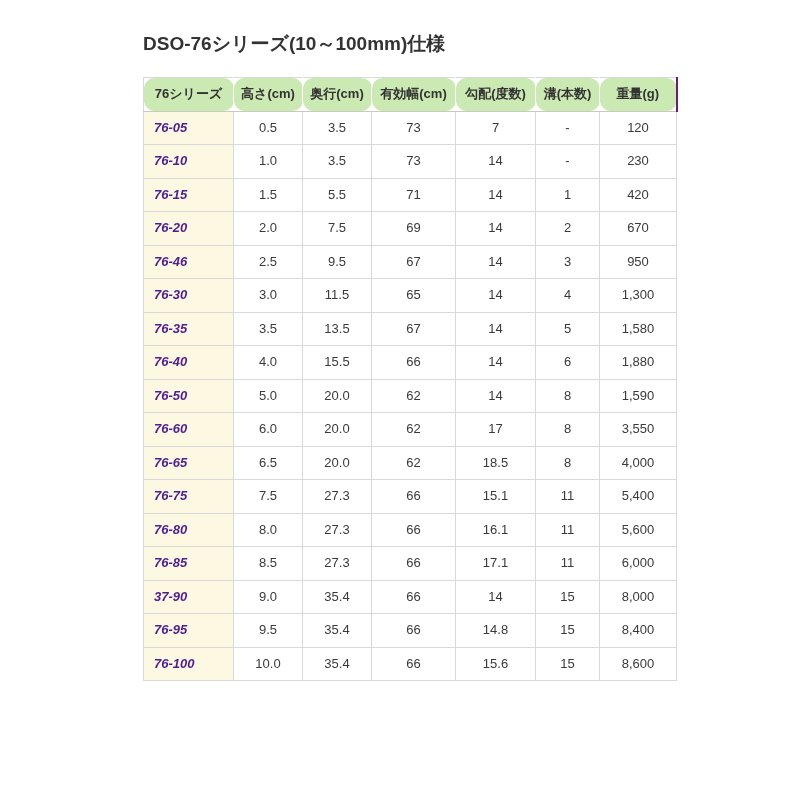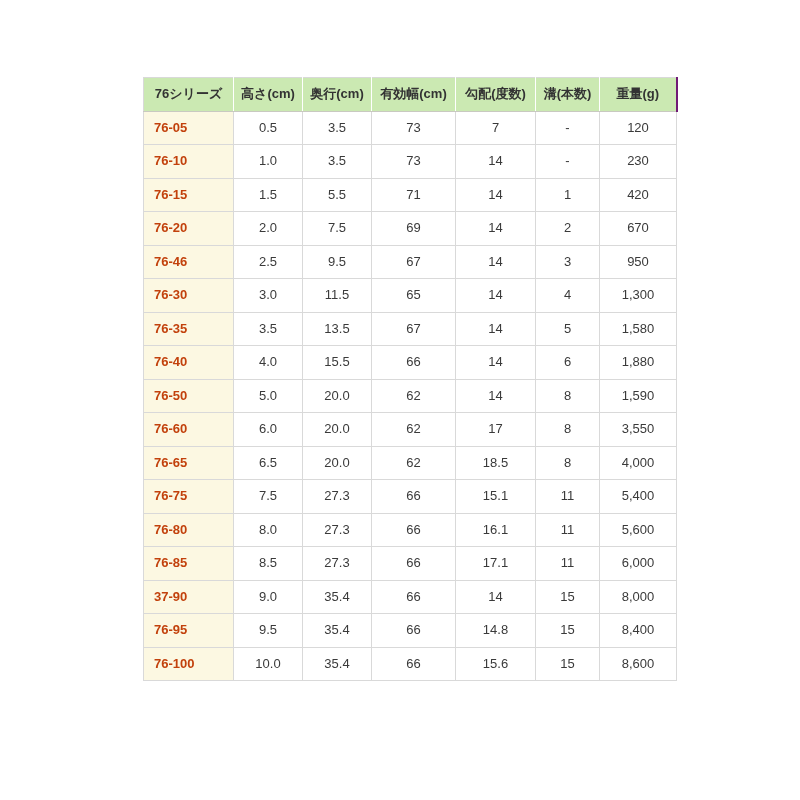--- a/index.html
+++ b/index.html
@@ -48,40 +48,43 @@
   table.spec thead th {
     background: #cbe9b2;
     font-weight: 700;
     text-align: center;
     font-size: 13px;
     color: #333333;
     border-left: 1px solid #ffffff;
     border-right: 1px solid #ffffff;
     border-top: 1px solid #d9d9d9;
     border-bottom: 1px solid #c9c9c1;
+    border-radius: 11px;
   }
   table.spec thead th:first-child { border-left: 1px solid #d9d9d9; }
   table.spec thead th:last-child  { border-right: 2px solid #701a75; }
   table.spec tbody th.rowlabel {
     background: #fcf8e2;
     font-weight: 700;
     text-align: left;
     padding-left: 10px;
-    color: #c2410c;
+    color: #4c1d95;
+    font-style: italic;
   }
   table.spec tbody td {
     background: #ffffff;
     text-align: center;
     font-weight: 400;
   }
 </style>
 </head>
 <body>
 
 <div class="page">
+  <h1 class="title">DSO-76シリーズ(10～100mm)仕様</h1>
 
   <table class="spec">
     <colgroup>
         <col style="width: 90px;">
         <col style="width: 69px;">
         <col style="width: 69px;">
         <col style="width: 84px;">
         <col style="width: 80px;">
         <col style="width: 64px;">
         <col style="width: 77px;">

